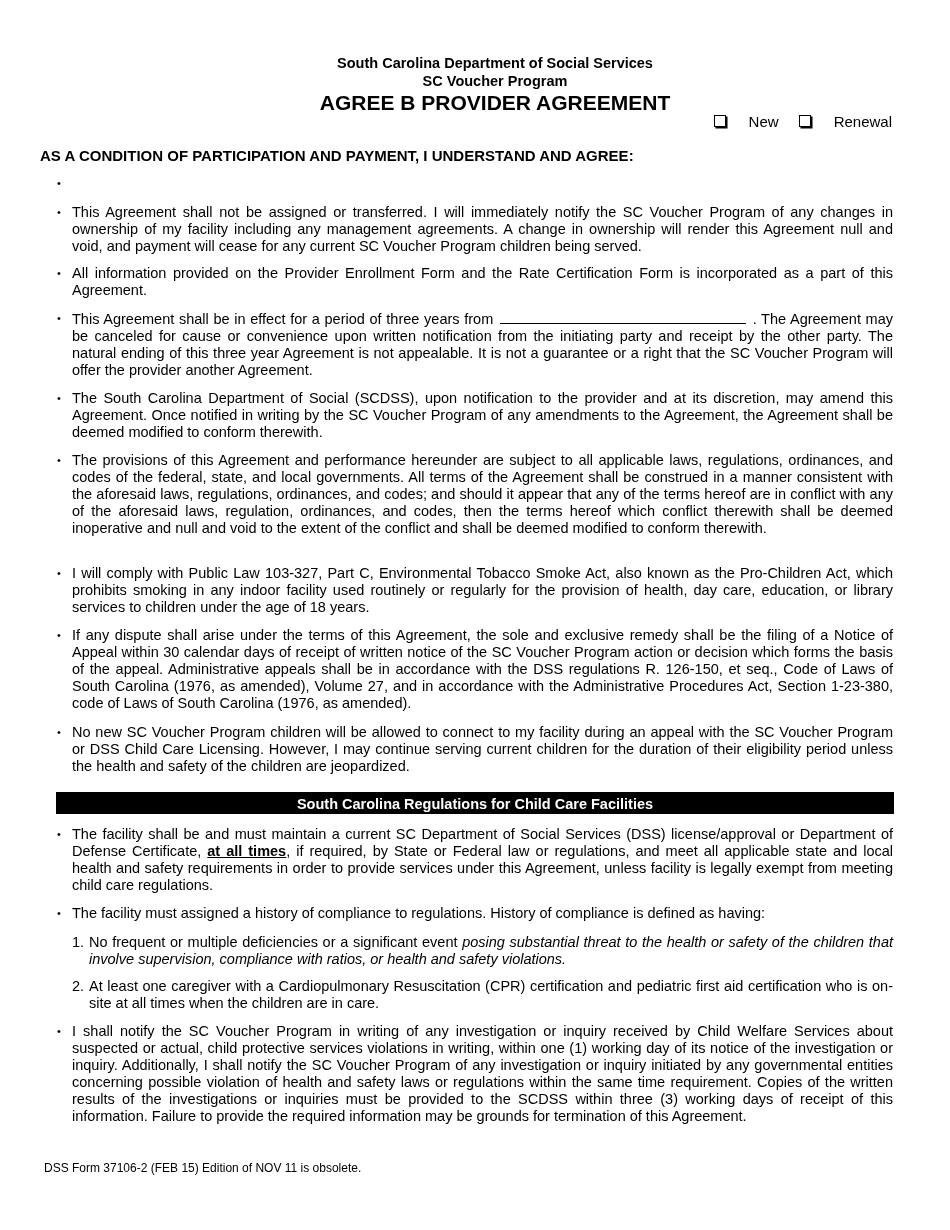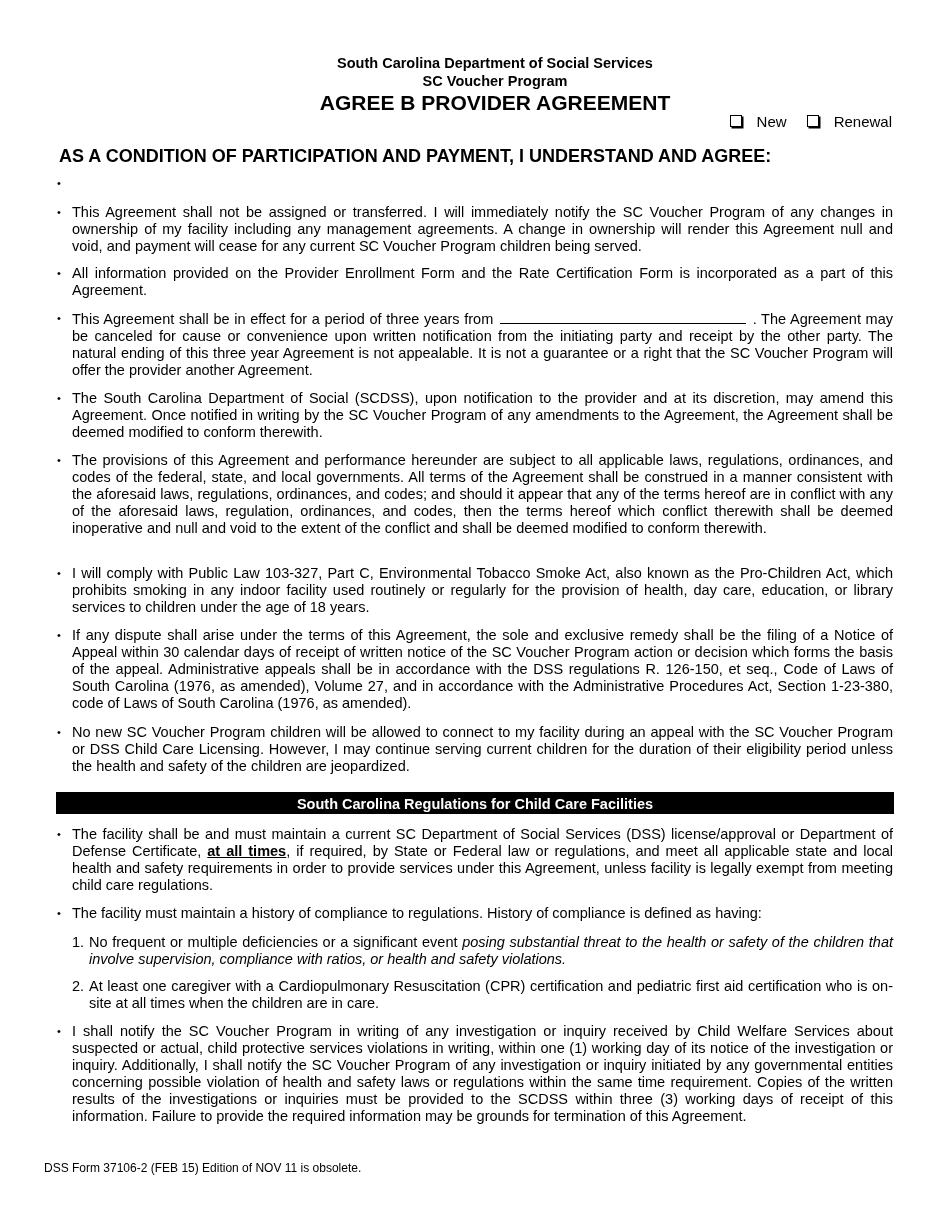--- a/index.html
+++ b/index.html
@@ -5,23 +5,23 @@
   html, body { margin: 0; padding: 0; background: #ffffff; }
   body {
     width: 950px; height: 1230px; position: relative; overflow: hidden;
     font-family: "Liberation Sans", sans-serif; color: #000;
   }
   .hdr { position: absolute; left: 0; width: 950px; text-align: center; font-weight: bold; margin-left: 20px; }
   .hdr1 { top: 54px; font-size: 14.5px; line-height: 18px; }
   .hdr2 { top: 72px; font-size: 14.5px; line-height: 18px; }
   .hdr3 { top: 90px; font-size: 21px; line-height: 26px; }
   .checks { position: absolute; top: 113px; right: 58px; font-size: 15px; line-height: 18px; display: flex; gap: 20px; }
-  .checks .opt { display: flex; align-items: center; gap: 12px; cursor: pointer; }
+  .checks .opt { display: flex; align-items: center; gap: 20px; cursor: pointer; }
   .cb { display: inline-block; width: 10px; height: 10px; border: 1px solid #000; box-shadow: 1.5px 1.5px 0 #000; margin-right: 3px; position: relative; top: -1px; }
-  .cond { position: absolute; top: 147px; left: 59px; font-weight: bold; font-size: 18px; line-height: 18px; }
+  .cond { position: absolute; top: 147px; left: 40px; font-weight: bold; font-size: 15px; line-height: 18px; }
   .list { position: absolute; left: 57px; width: 836px; }
   .item { position: relative; padding-left: 15px; font-size: 14.5px; line-height: 17px; text-align: justify; }
   .item .bullet { position: absolute; left: 0; top: 0; font-size: 11px; }
   .item .blank { display: inline-block; width: 246px; border-bottom: 1px solid #000; height: 13px; vertical-align: baseline; margin: 0 2px; }
   .banner { position: absolute; top: 792px; left: 56px; width: 838px; height: 22px; background: #000; color: #fff; font-weight: bold; font-size: 14.5px; line-height: 24px; text-align: center; }
   .num { position: relative; padding-left: 17px; font-size: 14.5px; line-height: 17px; text-align: justify; }
   .num .n { position: absolute; left: 0; top: 0; }
   .u { font-weight: bold; text-decoration: underline; }
   .footer { position: absolute; top: 1161px; left: 44px; font-size: 12px; line-height: 14px; }
 </style>
@@ -72,21 +72,21 @@
 <div class="list" style="top:724px;">
   <div class="item"><span class="bullet">•</span><span>No new SC Voucher Program children will be allowed to connect to my facility during an appeal with the SC Voucher Program or DSS Child Care Licensing. However, I may continue serving current children for the duration of their eligibility period unless the health and safety of the children are jeopardized.</span></div>
 </div>
 
 <div class="banner">South Carolina Regulations for Child Care Facilities</div>
 
 <div class="list" style="top:826px;">
   <div class="item"><span class="bullet">•</span><span>The facility shall be and must maintain a current SC Department of Social Services (DSS) license/approval or Department of Defense Certificate,</span> <span class="u">at all times</span><span>, if required, by State or Federal law or regulations, and meet all applicable state and local health and safety requirements in order to provide services under this Agreement, unless facility is legally exempt from meeting child care regulations.</span></div>
 </div>
 <div class="list" style="top:905px;">
-  <div class="item"><span class="bullet">•</span><span>The facility must maintain a history of compliance to regulations. History of compliance is defined as having:</span></div>
+  <div class="item"><span class="bullet">•</span><span>The facility must assigned a history of compliance to regulations. History of compliance is defined as having:</span></div>
 </div>
 <div class="list" style="top:934px; left:72px; width:821px;">
   <div class="num"><span class="n">1.</span><span>No frequent or multiple deficiencies or a significant event</span> <em>posing substantial threat to the health or safety of the children that involve supervision, compliance with ratios, or health and safety violations.</em></div>
 </div>
 <div class="list" style="top:978px; left:72px; width:821px;">
   <div class="num"><span class="n">2.</span><span>At least one caregiver with a Cardiopulmonary Resuscitation (CPR) certification and pediatric first aid certification who is on-site at all times when the children are in care.</span></div>
 </div>
 <div class="list" style="top:1023px;">
   <div class="item"><span class="bullet">•</span><span>I shall notify the SC Voucher Program in writing of any investigation or inquiry received by Child Welfare Services about suspected or actual, child protective services violations in writing, within one (1) working day of its notice of the investigation or inquiry. Additionally, I shall notify the SC Voucher Program of any investigation or inquiry initiated by any governmental entities concerning possible violation of health and safety laws or regulations within the same time requirement. Copies of the written results of the investigations or inquiries must be provided to the SCDSS within three (3) working days of receipt of this information. Failure to provide the required information may be grounds for termination of this Agreement.</span></div>
 </div>

